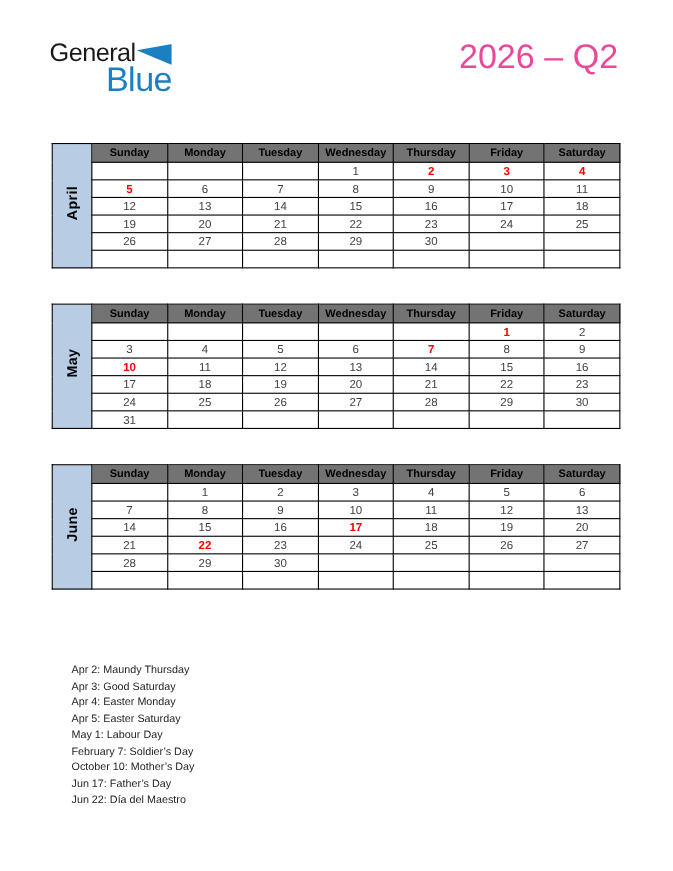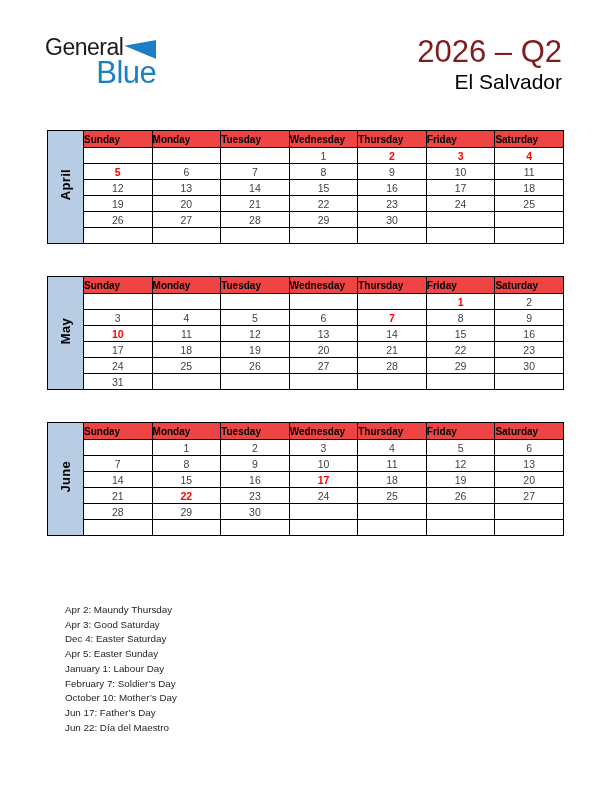--- a/index.html
+++ b/index.html
@@ -26,41 +26,41 @@
   .logo-tri {
     display:inline-block; width:32px; height:19px; margin-left:1px;
     background:#1b7fc4;
     clip-path:polygon(0 30%, 100% 0, 100% 100%);
   }
   .logo-word2 {
     font-size:31px; color:#1b7fc4; line-height:0.92; text-align:right;
     letter-spacing:-0.5px;
   }
   .titles { text-align:right; }
-  .title { font-size:31px; color:#7f1d1d; line-height:1.05; }
+  .title { font-size:31px; color:#ec4899; line-height:1.05; }
   .subtitle { font-size:21px; color:#000000; line-height:1.25; }
 
   
   .calendars { position:absolute; top:130px; left:47px; }
   table.month-table {
     border-collapse:collapse; table-layout:fixed;
     width:517px; margin-bottom:32px;
   }
   table.month-table td { border:1px solid #000000; padding:0; }
   td.month-cell {
     width:36px; background:#b8cce4; text-align:center; vertical-align:middle;
   }
   td.month-cell span {
     display:inline-block;
     writing-mode:vertical-rl; transform:rotate(180deg);
     font-weight:bold; font-size:13px; color:#000000;
     letter-spacing:0.3px;
   }
   td.weekday-cell {
-    height:17px; background:#ef4444; text-align:left; vertical-align:middle;
+    height:17px; background:#737373; text-align:center; vertical-align:middle;
     font-weight:bold; font-size:10px; color:#000000;
   }
   td.day-cell {
     height:16px; text-align:center; vertical-align:middle;
     font-size:10.5px; color:#3f3f3f; background:#ffffff;
   }
   td.day-cell.red { color:#ff0000; font-weight:bold; }
 
   
   .holidays { position:absolute; left:65px; top:583px; list-style:none;margin-top:20px; }
@@ -76,21 +76,20 @@
   <div class="header">
     <div class="logo">
       <div class="logo-line1">
         <span class="logo-word1">General</span>
         <span class="logo-tri"></span>
       </div>
       <div class="logo-word2">Blue</div>
     </div>
     <div class="titles">
       <div class="title">2026 – Q2</div>
-      <div class="subtitle">El Salvador</div>
     </div>
   </div>
 
   <div class="calendars" id="calendars">
       <table class="month-table">
         <tbody>
           <tr>
             <td class="month-cell" rowspan="7"><span>April</span></td>
             <td class="weekday-cell">Sunday</td>
             <td class="weekday-cell">Monday</td>
@@ -290,22 +289,22 @@
             <td class="day-cell"></td>
             <td class="day-cell"></td>
           </tr>
         </tbody>
       </table>
     </div>
 
   <ul class="holidays" id="holidays">
       <li>Apr 2: Maundy Thursday</li>
       <li>Apr 3: Good Saturday</li>
-      <li>Dec 4: Easter Saturday</li>
-      <li>Apr 5: Easter Sunday</li>
-      <li>January 1: Labour Day</li>
+      <li>Apr 4: Easter Monday</li>
+      <li>Apr 5: Easter Saturday</li>
+      <li>May 1: Labour Day</li>
       <li>February 7: Soldier’s Day</li>
       <li>October 10: Mother’s Day</li>
       <li>Jun 17: Father’s Day</li>
       <li>Jun 22: Día del Maestro</li>
     </ul>
 
 </div>
 
 </body></html>

